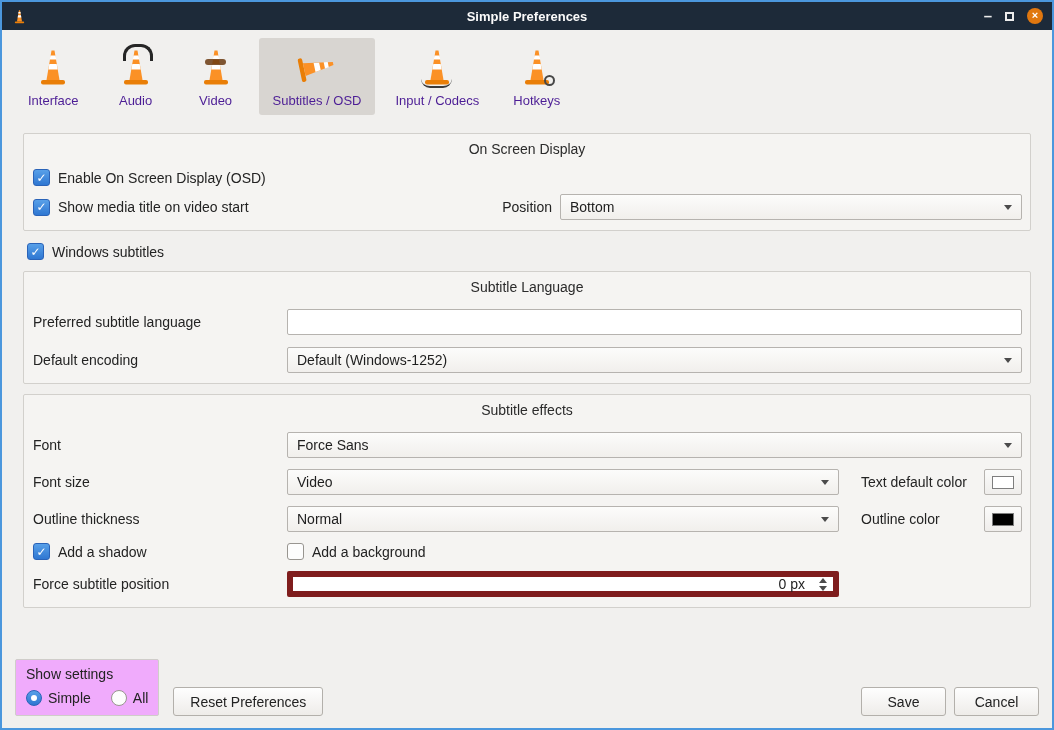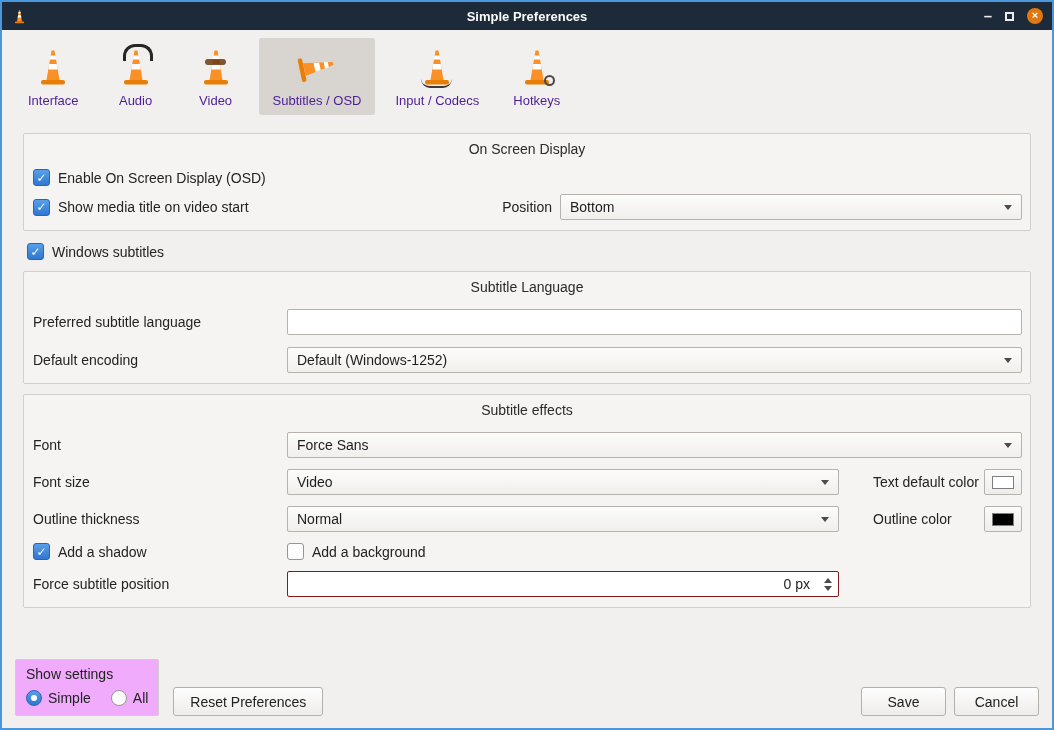--- a/index.html
+++ b/index.html
@@ -51,30 +51,30 @@
   .checkbox.unchecked{background:#fdfdfd;border:1px solid #989590;}
   
   .radio{width:16px;height:16px;border-radius:50%;flex:none;display:flex;align-items:center;justify-content:center;}
   .radio.selected{background:linear-gradient(#58a0e8,#2f77d2);border:1px solid #2a63b8;}
   .radio.selected .dot{width:6px;height:6px;border-radius:50%;background:#fff;}
   .radio.unselected{background:#fdfdfd;border:1px solid #989590;}
   
   .select{height:26px;display:flex;align-items:center;padding:0 9px;background:linear-gradient(#fcfcfb,#f1efec);border:1px solid #b6b3af;border-radius:2px;color:#1e1e1e;}
   .chev{margin-left:auto;width:0;height:0;border-left:4.5px solid transparent;border-right:4.5px solid transparent;border-top:5px solid #4b4b4b;}
   .text-input{height:26px;width:100%;background:#fff;border:1px solid #b6b3af;border-radius:2px;padding:0 8px;font:inherit;color:#222;}
-  .spinbox{width:552px;height:26px;background:#fff;border:1px solid #7f1d1d;border-radius:2px;display:flex;align-items:center;flex:none;}
+  .spinbox{width:552px;height:26px;background:#fff;border:6px solid #7f1d1d;border-radius:2px;display:flex;align-items:center;flex:none;}
   .spin-value{flex:1;text-align:right;padding-right:8px;}
   .spin-btns{width:20px;height:100%;display:flex;flex-direction:column;align-items:center;justify-content:center;gap:3px;}
   .tri-up{width:0;height:0;border-left:4px solid transparent;border-right:4px solid transparent;border-bottom:5px solid #4b4b4b;}
   .tri-down{width:0;height:0;border-left:4px solid transparent;border-right:4px solid transparent;border-top:5px solid #4b4b4b;}
   
   .label-col{width:254px;flex:none;}
   .field-full{flex:1;}
   .field-mid{width:552px;flex:none;}
-  .sub-label{margin-left:34px;white-space:nowrap;}
+  .sub-label{margin-left:22px;white-space:nowrap;}
   .swatch-btn{margin-left:auto;width:38px;height:26px;border:1px solid #b6b3af;border-radius:2px;background:linear-gradient(#fbfbfa,#efedeb);display:flex;align-items:center;justify-content:center;}
   .swatch{width:22px;height:13px;border:1px solid #7e7e7e;}
   .standalone-cb{margin:12px 0 11px 4px;}
   .gap-top{margin-top:10px;}
   
   .footer{margin-top:auto;display:flex;align-items:flex-end;gap:14px;padding:0 13px 12px;flex:none;}
   .show-settings{border:1px solid #cfcdc9;border-radius:2px;background:#f0abfc;padding:6px 10px 9px;}
   .ss-title{margin-bottom:8px;}
   .ss-options{display:flex;align-items:center;gap:6px;}
   .ss-gap{width:8px;}

